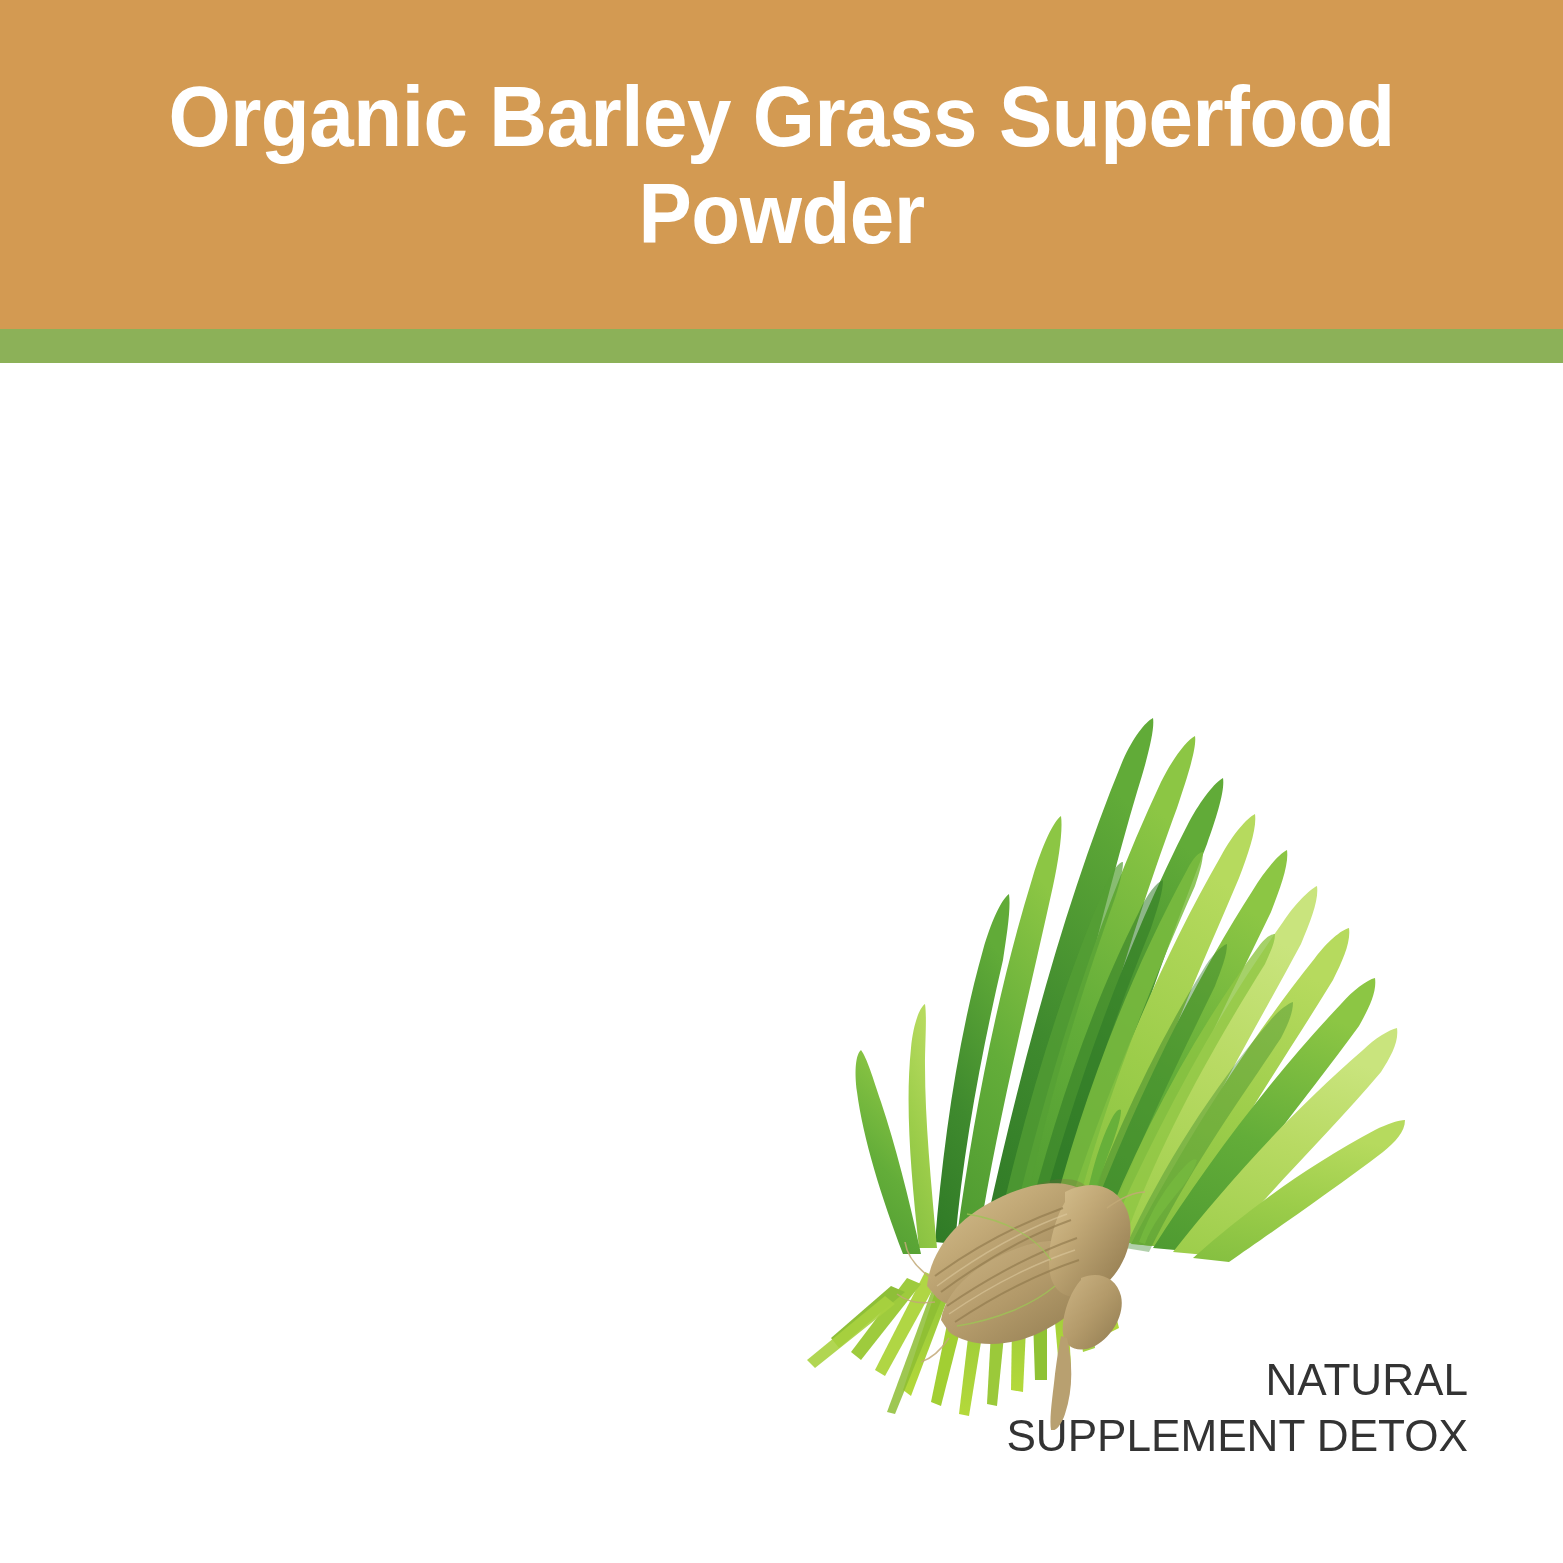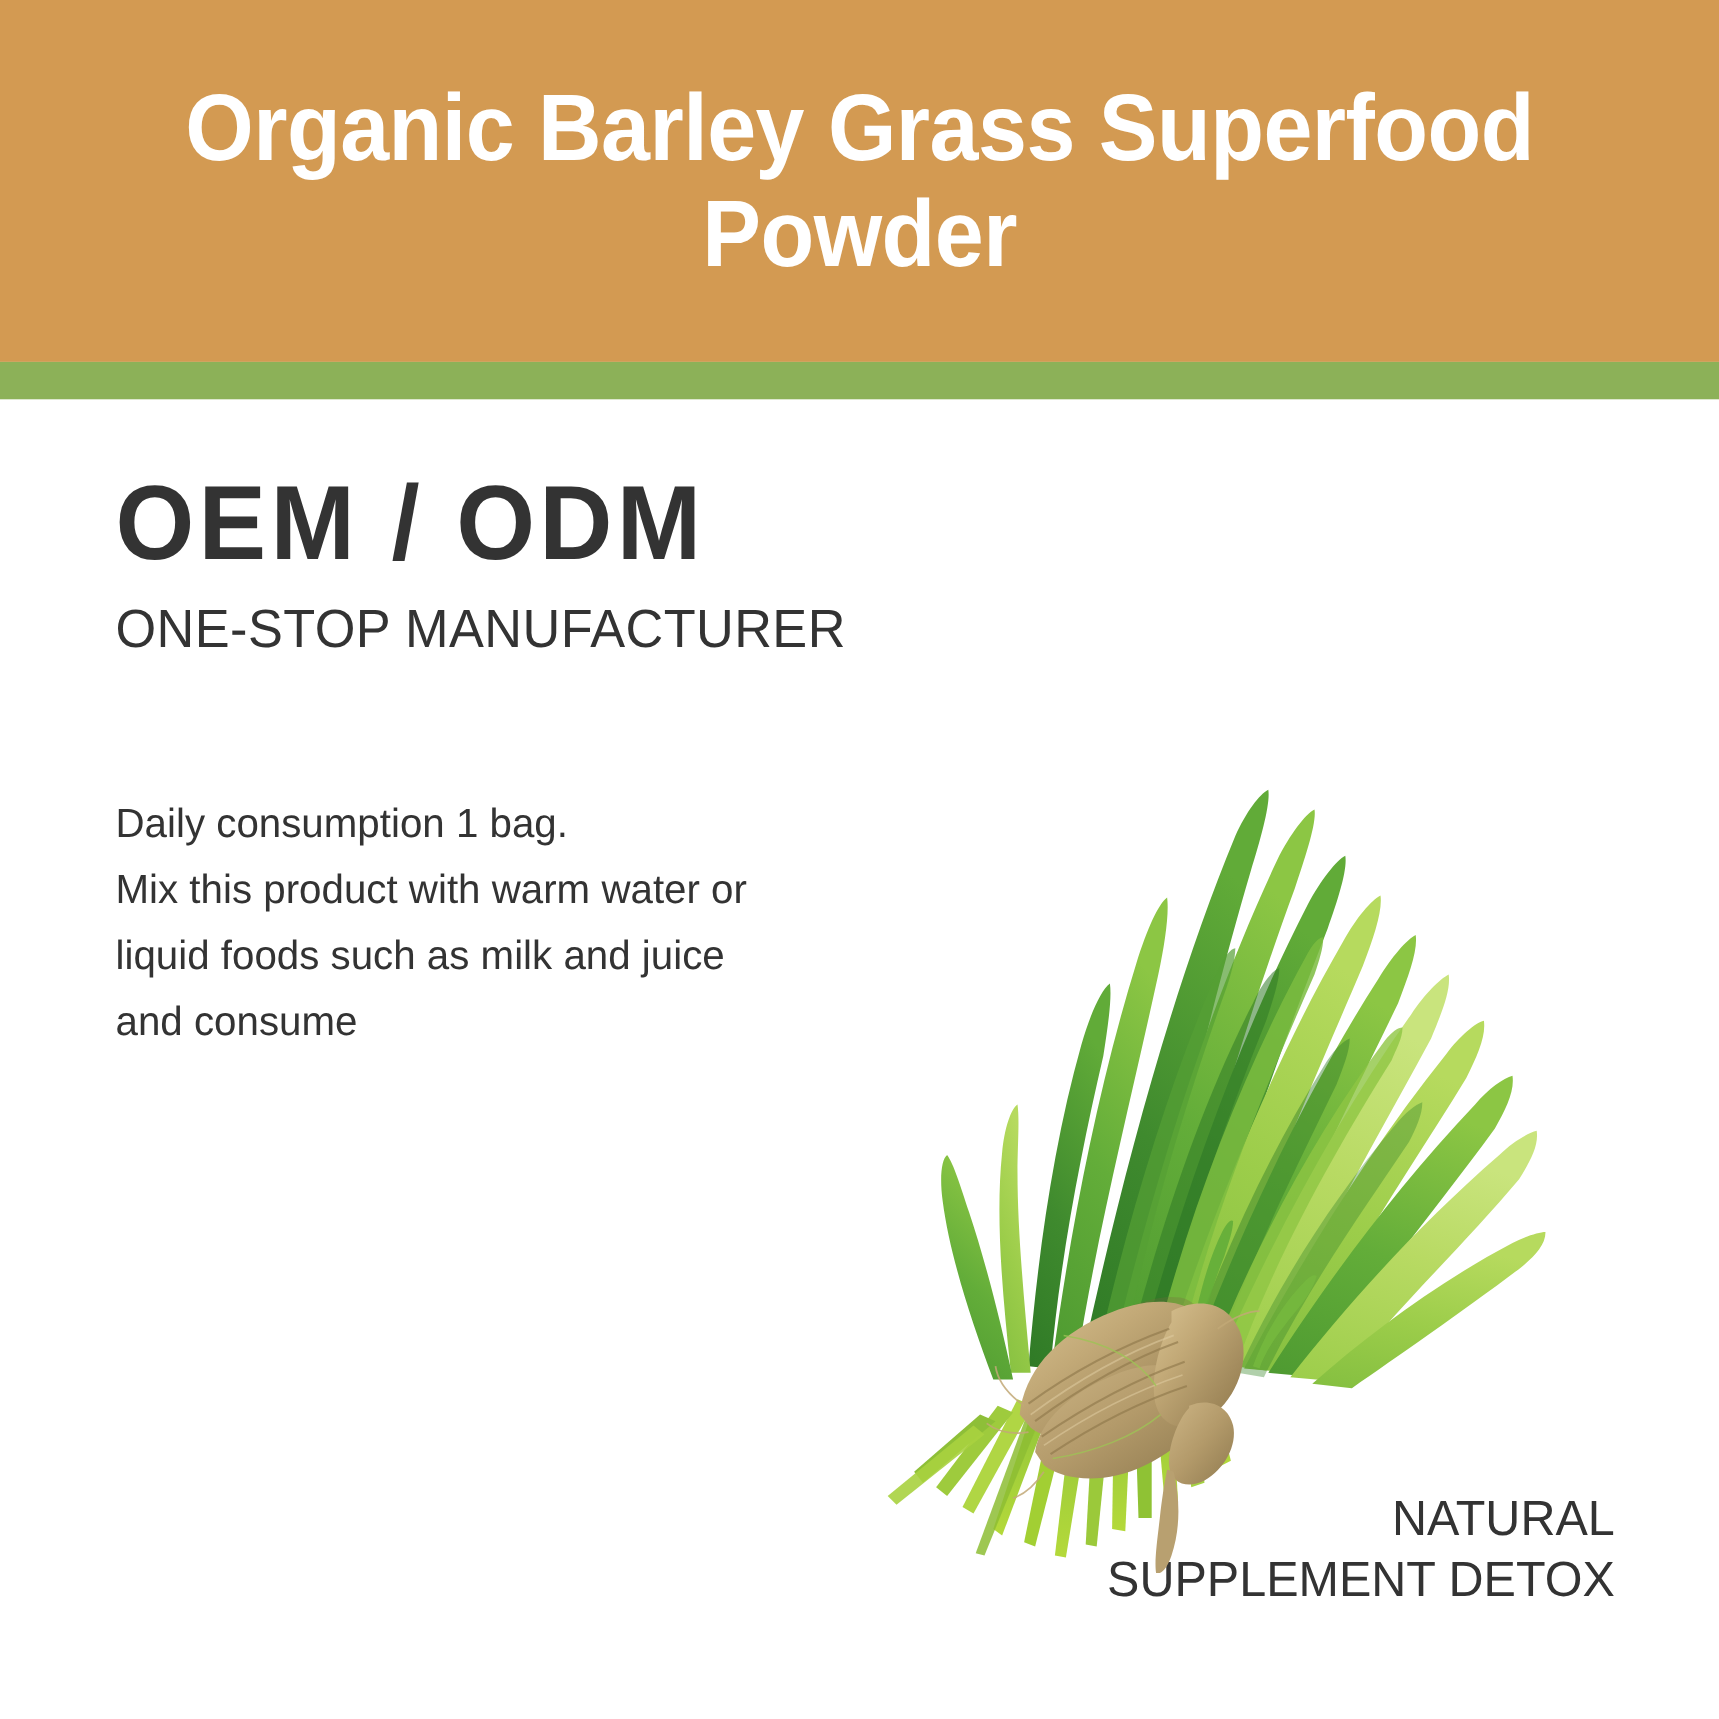--- a/index.html
+++ b/index.html
@@ -132,28 +132,20 @@
 
 <div id="page">
 
   <div id="header-band">
     <h1 id="header-title">Organic Barley Grass Superfood
 Powder</h1>
   </div>
 
   <div id="green-stripe"></div>
 
-  <div id="left-column">
-    <div id="oem-heading">OEM / ODM</div>
-    <div id="oem-subheading">ONE-STOP MANUFACTURER</div>
-    <div id="usage-paragraph">Daily consumption 1 bag.
-Mix this product with warm water or
-liquid foods such as milk and juice
-and consume</div>
-  </div>
 
   <div id="tagline">NATURAL
 SUPPLEMENT DETOX</div>
 
   <div id="product-image">
     <svg viewBox="0 0 700 1000" xmlns="http://www.w3.org/2000/svg">
       <defs>
         <linearGradient id="gDark" x1="0" y1="1" x2="0.3" y2="0">
           <stop offset="0%" stop-color="#2f7a26"></stop>
           <stop offset="45%" stop-color="#3f8a2e"></stop>

